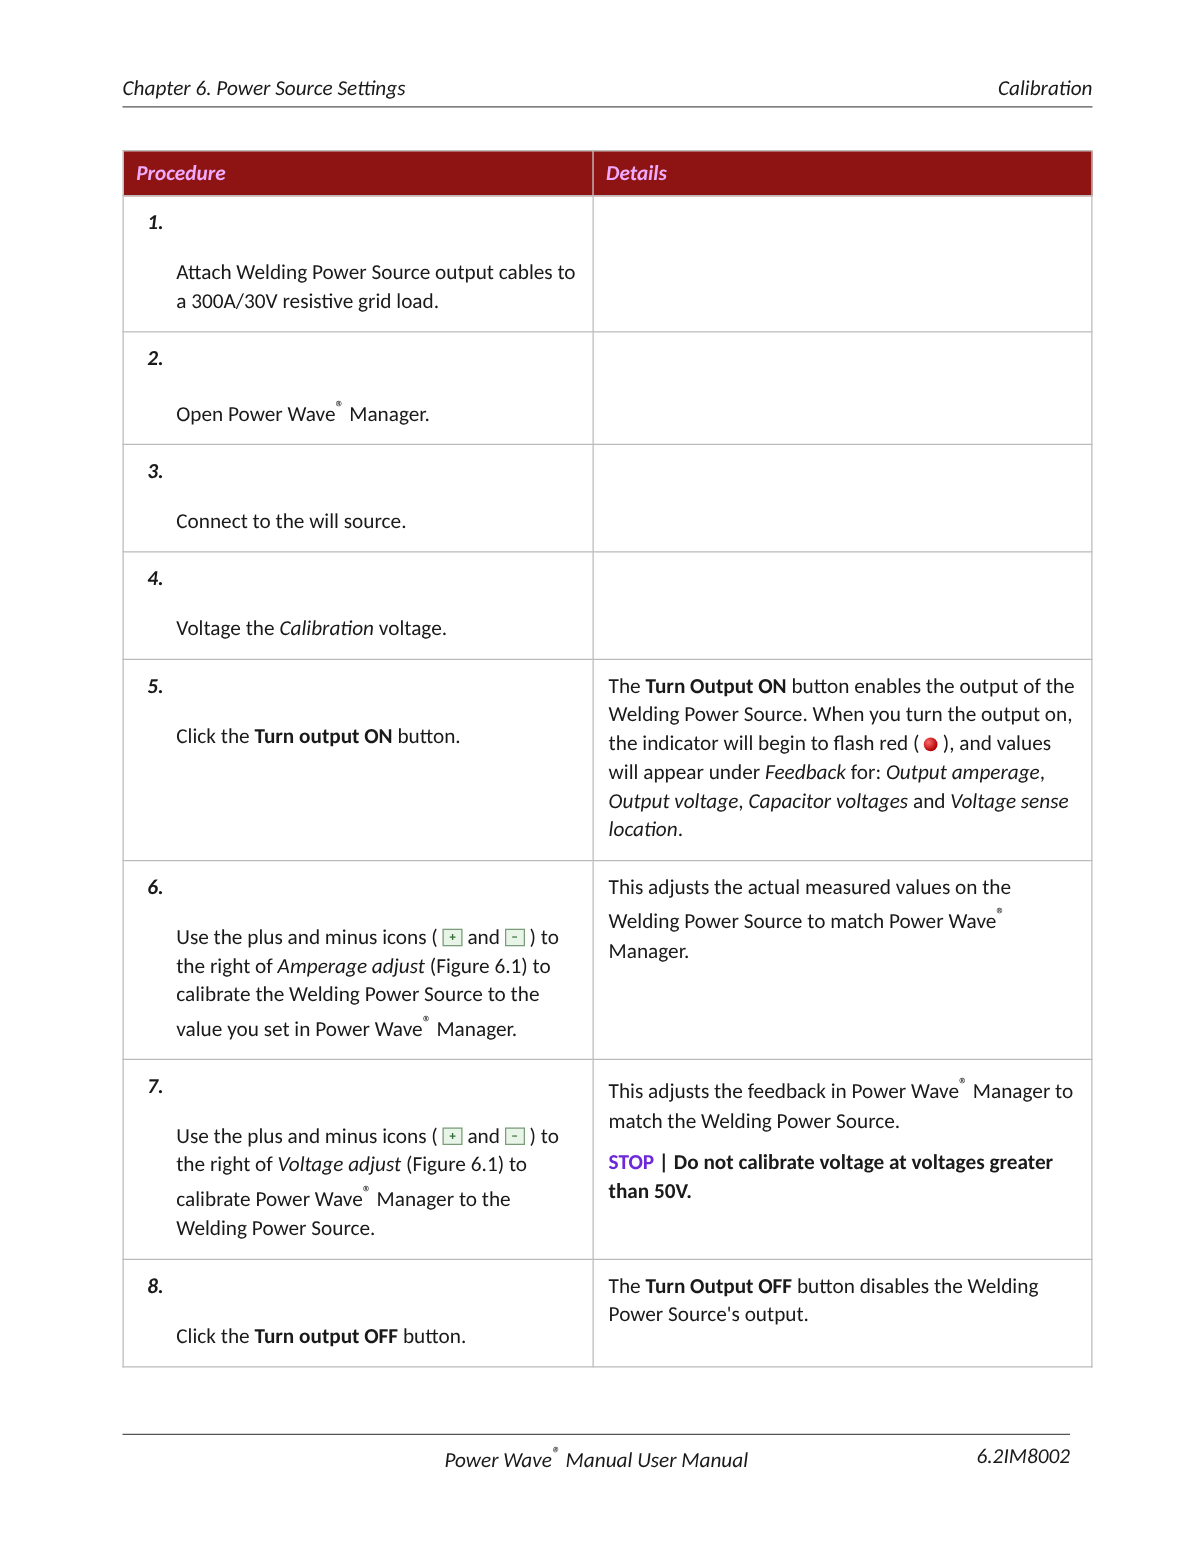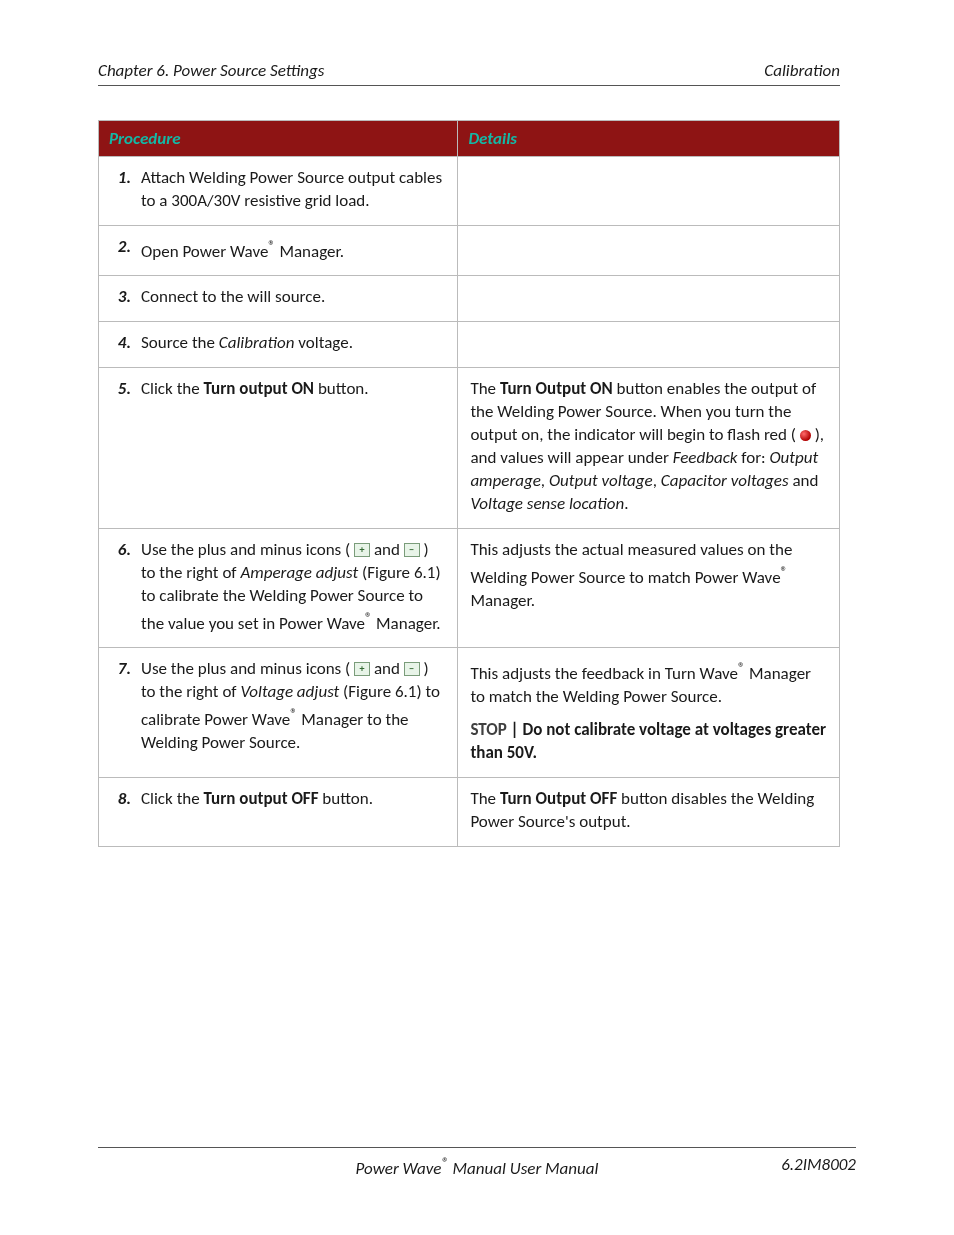--- a/index.html
+++ b/index.html
@@ -9,21 +9,21 @@
     font-family: Calibri, "Segoe UI", Arial, sans-serif;
     font-size: 17px;
     color: #1a1a1a;
     background: #fff;
     width: 954px;
     height: 1235px;
     position: relative;
     box-sizing: border-box;
   }
   .page {
-    padding: 60px 114px 0 98px;
+    padding: 60px 80px 0 98px;
     box-sizing: border-box;
     height: 100%;
     position: relative;
   }
   .running-header {
     display: flex;
     justify-content: space-between;
     font-style: italic;
     font-size: 17px;
     padding-bottom: 4px;
@@ -34,21 +34,21 @@
     margin: 0 0 16px 0;
     font-size: 17px;
   }
   table.proc {
     border-collapse: collapse;
     width: 100%;
     table-layout: fixed;
   }
   table.proc th {
     background: #8e1414;
-    color: #14b8a6;
+    color: #f0abfc;
     font-weight: bold;
     text-align: left;
     padding: 7px 10px;
     border: 1px solid #bbb;
     font-style: italic;
     font-size: 17px;
   }
   table.proc td {
     border: 1px solid #bbb;
     vertical-align: top;
@@ -61,24 +61,24 @@
   .step {
     display: flex;
     gap: 10px;
   }
   .num {
     font-weight: bold;
     font-style: italic;
     min-width: 20px;
     text-align: right;
   }
-  .step-text { flex: 1; }
+  .step-text { flex: 1; margin-top: 40px; }
   .b { font-weight: bold; }
   .i { font-style: italic; }
-  .stop { color: #404040; font-weight: bold; }
+  .stop { color: #6d28d9; font-weight: bold; }
   .icon-box {
     display: inline-block;
     width: 14px;
     height: 12px;
     border: 1px solid #7a9c7a;
     background: #e8f4e8;
     vertical-align: middle;
     position: relative;
     top: -1px;
     font-size: 10px;
@@ -170,21 +170,21 @@
           </div>
         </td>
         <td></td>
       </tr>
 
       <tr>
         <td>
           <div class="step">
             <span class="num">4.</span>
             <span class="step-text">
-              <span>Source the </span><span class="i">Calibration</span><span> voltage.</span>
+              <span>Voltage the </span><span class="i">Calibration</span><span> voltage.</span>
             </span>
           </div>
         </td>
         <td></td>
       </tr>
 
       <tr>
         <td>
           <div class="step">
             <span class="num">5.</span>
@@ -215,21 +215,21 @@
       <tr>
         <td>
           <div class="step">
             <span class="num">7.</span>
             <span class="step-text">
               <span>Use the plus and minus icons ( </span><span class="icon-box">+</span><span> and </span><span class="icon-box">−</span><span> ) to the right of </span><span class="i">Voltage adjust</span><span> (Figure 6.1) to calibrate Power Wave</span><sup>®</sup><span> Manager to the Welding Power Source.</span>
             </span>
           </div>
         </td>
         <td>
-          <span>This adjusts the feedback in Turn Wave</span><sup>®</sup><span> Manager to match the Welding Power Source.</span>
+          <span>This adjusts the feedback in Power Wave</span><sup>®</sup><span> Manager to match the Welding Power Source.</span>
           <div style="height:10px"></div>
           <span class="stop">STOP</span><span class="b">   |   </span><span class="b">Do not calibrate voltage at voltages greater than 50V.</span>
         </td>
       </tr>
 
       <tr>
         <td>
           <div class="step">
             <span class="num">8.</span>
             <span class="step-text">

